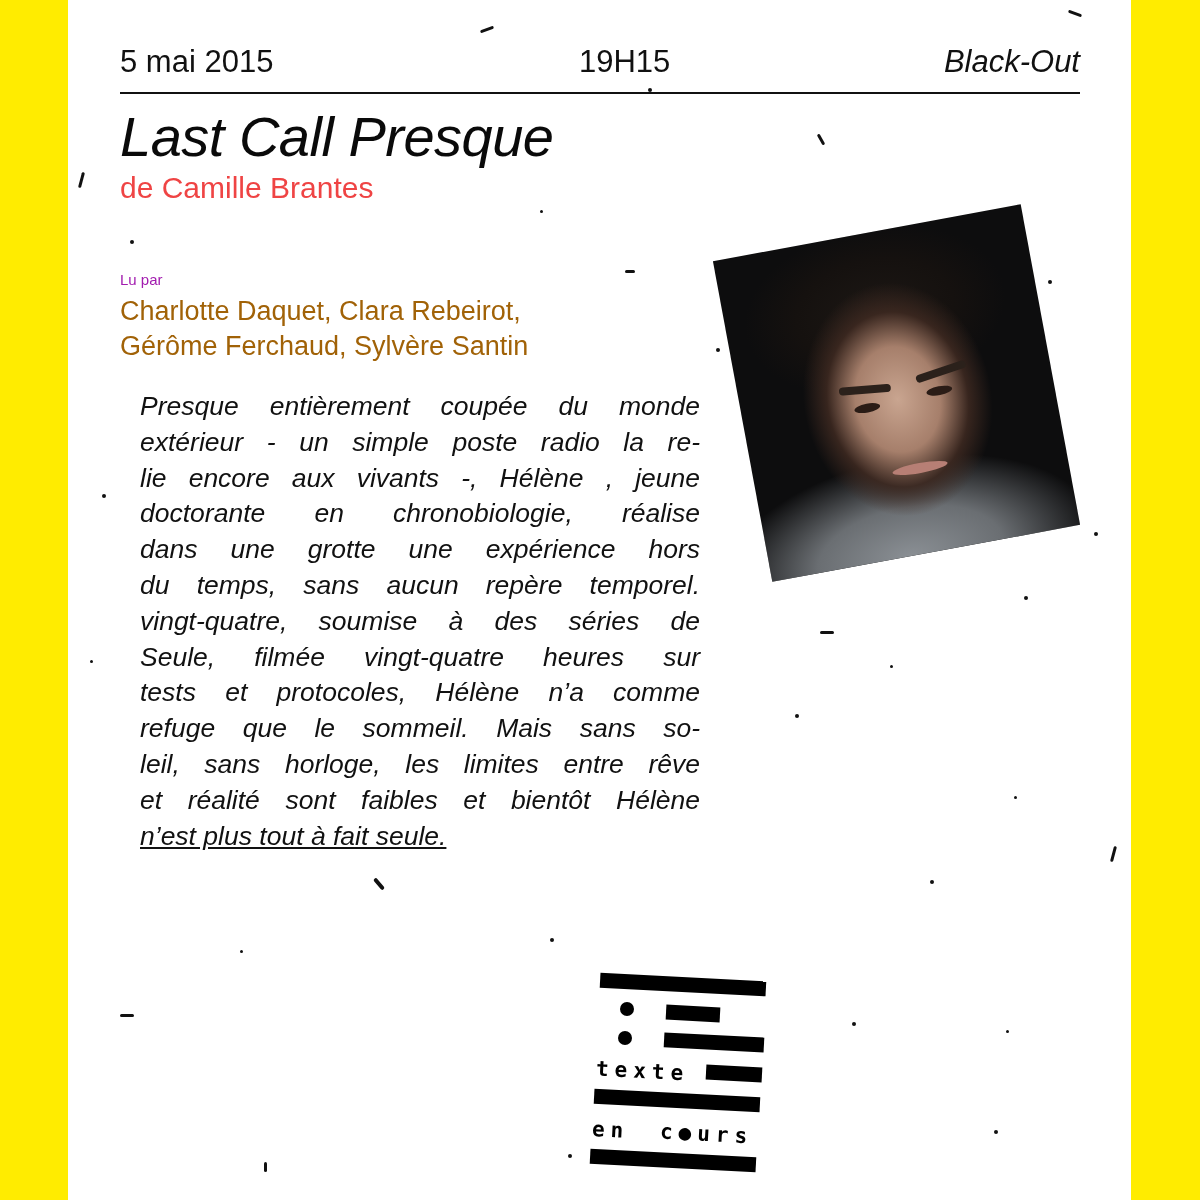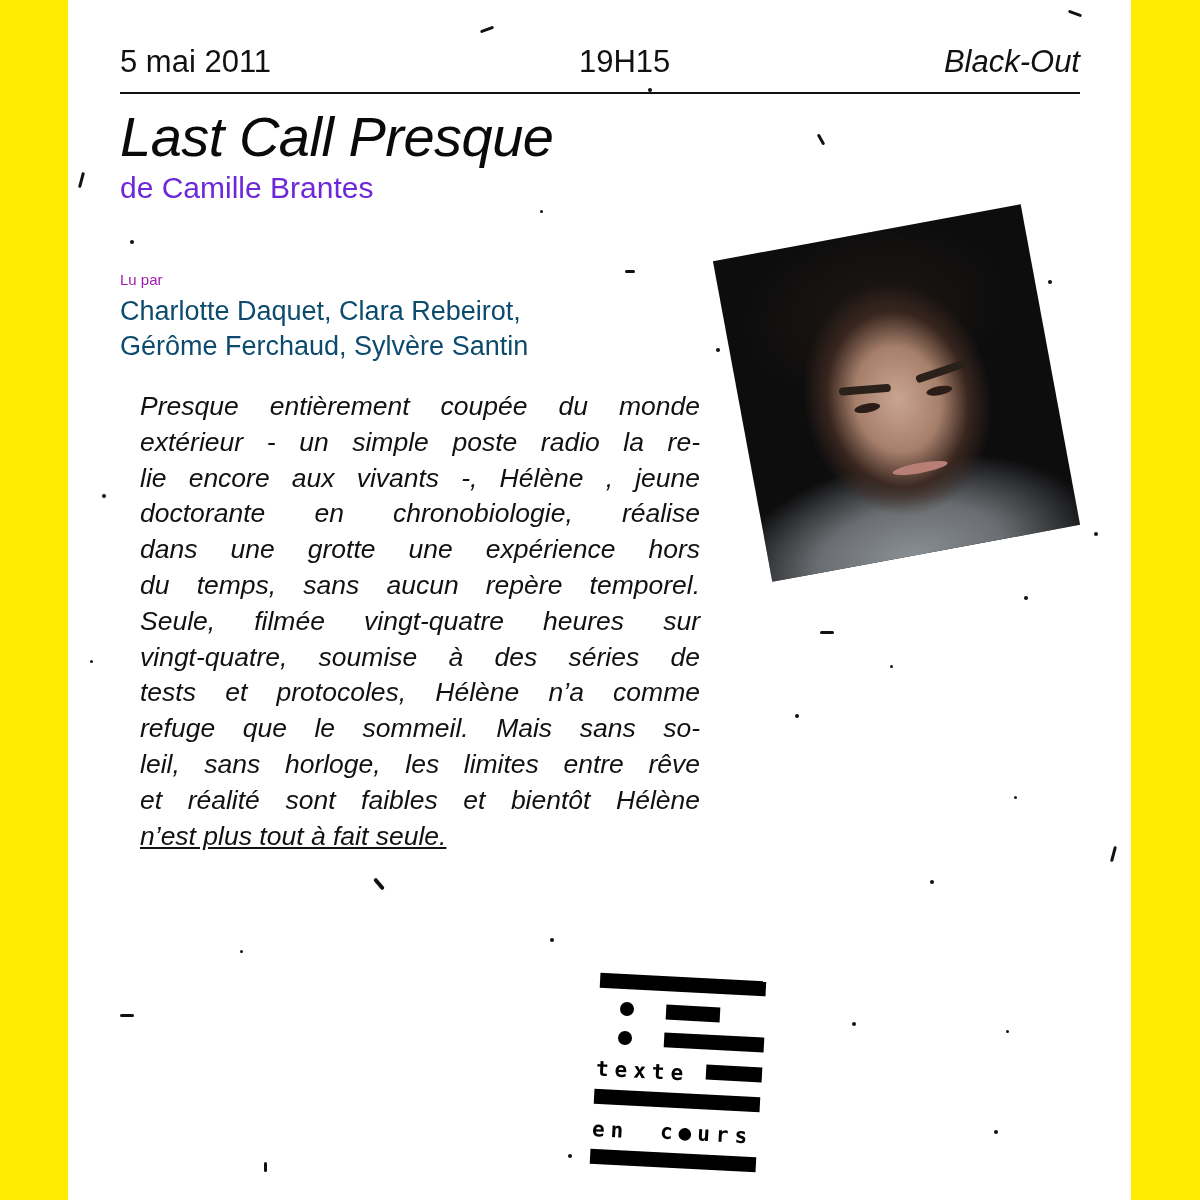--- a/index.html
+++ b/index.html
@@ -9,24 +9,24 @@
   .band.right { left:1131px; width:69px; }
 
   .header-row { position:absolute; left:120px; top:40px; width:960px; height:44px; }
   .header-row span { position:absolute; top:0; font-size:31px; line-height:44px; color:#111; }
   .h-date { left:0; }
   .h-time { left:459px; }
   .h-venue { right:0;font-style:italic; }
   .rule { position:absolute; left:120px; top:92px; width:960px; height:2px; background:#111; }
 
   .title { position:absolute; left:120px; top:104px; font-size:56px; font-style:italic; line-height:66px; letter-spacing:-0.5px; color:#0a0a0a; margin:0; font-weight:normal; }
-  .author { position:absolute; left:120px; top:168px; font-size:30px; line-height:40px; color:#6d28d9; }
+  .author { position:absolute; left:120px; top:168px; font-size:30px; line-height:40px; color:#ef4444; }
 
   .lu-label { position:absolute; left:120px; top:270px; font-size:15px; line-height:20px; color:#a21caf; }
-  .readers { position:absolute; left:120px; top:294px; width:520px; font-size:27px; line-height:35px; color:#0c4a6e; }
+  .readers { position:absolute; left:120px; top:294px; width:520px; font-size:27px; line-height:35px; color:#a16207; }
   .readers div { white-space:nowrap; }
 
   .synopsis { position:absolute; left:120px; top:389px; width:560px; font-size:26.5px; line-height:35.8px; font-style:italic; color:#111;margin-left:20px; }
   .synopsis div { white-space:nowrap; text-align:justify; text-align-last:justify; }
   .synopsis div.last { text-align-last:left;text-decoration:underline; }
 
   .photo { position:absolute; left:740px; top:230px; width:313px; height:326px; transform:rotate(-10.5deg); transform-origin:center; overflow:hidden;
     background:
       radial-gradient(ellipse 30% 36% at 50% 52%, #c9a590 0%, #a67f6b 45%, rgba(60,40,32,0.9) 75%, rgba(10,10,10,0) 100%),
       radial-gradient(ellipse 42% 26% at 48% 24%, #1c1714 0%, #15110f 60%, rgba(10,10,10,0) 100%),
@@ -44,21 +44,21 @@
   .speck { position:absolute; background:#111; border-radius:50%; }
   .stroke { position:absolute; background:#111; border-radius:2px; }
 </style>
 </head>
 <body>
 
 <div class="band left"></div>
 <div class="band right"></div>
 
 <div class="header-row">
-  <span class="h-date">5 mai 2011</span>
+  <span class="h-date">5 mai 2015</span>
   <span class="h-time">19H15</span>
   <span class="h-venue">Black-Out</span>
 </div>
 <div class="rule"></div>
 
 <h1 class="title">Last Call Presque</h1>
 <div class="author">de Camille Brantes</div>
 
 <div class="lu-label">Lu par</div>
 <div class="readers">
@@ -66,22 +66,22 @@
   <div>Gérôme Ferchaud, Sylvère Santin</div>
 </div>
 
 <div class="synopsis">
   <div>Presque entièrement coupée du monde</div>
   <div>extérieur - un simple poste radio la re-</div>
   <div>lie encore aux vivants -, Hélène , jeune</div>
   <div>doctorante en chronobiologie, réalise</div>
   <div>dans une grotte une expérience hors</div>
   <div>du temps, sans aucun repère temporel.</div>
+  <div>vingt-quatre, soumise à des séries de</div>
   <div>Seule, filmée vingt-quatre heures sur</div>
-  <div>vingt-quatre, soumise à des séries de</div>
   <div>tests et protocoles, Hélène n’a comme</div>
   <div>refuge que le sommeil. Mais sans so-</div>
   <div>leil, sans horloge, les limites entre rêve</div>
   <div>et réalité sont faibles et bientôt Hélène</div>
   <div class="last">n’est plus tout à fait seule.</div>
 </div>
 
 <div class="photo">
   <div class="brow" style="left:100px;top:150px;transform:rotate(6deg);"></div>
   <div class="brow" style="left:178px;top:146px;transform:rotate(-8deg);"></div>

